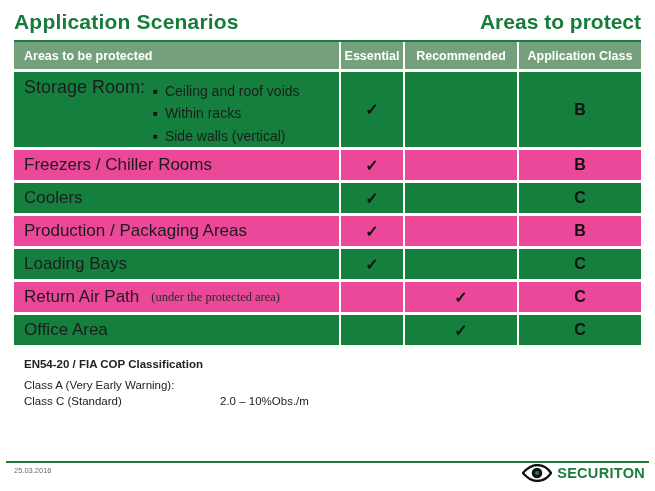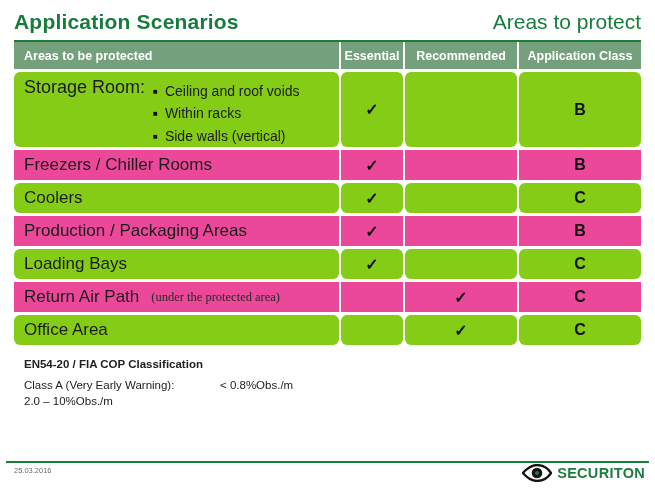--- a/index.html
+++ b/index.html
@@ -6,39 +6,39 @@
   body{
     width:655px;height:491px;position:relative;overflow:hidden;
     background:#ffffff;font-family:"Liberation Sans",sans-serif;
     color:#1c1c1c;
   }
   .slide{padding:10px 14px 0 14px;}
 
   
   .title-row{display:flex;justify-content:space-between;align-items:flex-start;}
   .page-title{margin:0;font-size:21px;font-weight:bold;color:#177c3b;letter-spacing:.2px;}
-  .page-subtitle{font-size:21px;font-weight:normal;color:#177c3b;}
+  .page-subtitle{font-size:21px;font-weight:bold;color:#177c3b;}
   .title-rule{margin-top:6px;border-top:2px solid #1b7c3c;}
 
   
   .tgrid{
     display:grid;
     grid-template-columns:325px 62px 112px 1fr;
     grid-template-rows:27px 75px repeat(6,30px);
     gap:3px 2px;
     margin-top:0;
     background:#ffffff;
   }
   .trow{display:contents;}
   .th{
     background:#74a17b;color:#ffffff;font-weight:bold;font-size:12.5px;
     display:flex;align-items:center;justify-content:center;white-space:nowrap;
   }
   .th.first{justify-content:flex-start;padding-left:10px;}
-  .cell.dark{background:#84cc16;border-radius:6px;}
+  .cell.dark{background:#15803d;}
   .cell.light{background:#ec4899;}
   .area-cell{
     display:flex;align-items:center;gap:8px;
     padding-left:10px;font-size:17px;color:#1c1c1c;white-space:nowrap;
   }
   .row-tall .area-cell{align-items:flex-start;padding-top:5px;font-size:18px;}
   .area-note{font-size:12.5px;margin-left:4px;color:#2a2a2a;font-family:Liberation Serif, serif;}
   .bullets{display:flex;flex-direction:column;font-size:14px;line-height:1.6;padding-top:3px;}
   .bullet-item::before{content:"■";font-size:8px;margin-right:7px;position:relative;top:-2px;color:#111;}
   .check-cell,.class-cell{
@@ -147,23 +147,23 @@
     <div class="cell check-cell dark"></div>
     <div class="cell check-cell dark">✓</div>
     <div class="cell class-cell dark">C</div>
   </div>
 </div>
 
   <div class="classification">
     <div class="cls-heading">EN54-20 / FIA COP Classification</div>
     <div class="cls-line">
       <span>Class A (Very Early Warning):</span>
-      <span>&lt; 0.8%Obs./m</span>
     </div>
     <div class="cls-line">
+      <span>Class C (Standard)</span>
       <span>2.0 – 10%Obs./m</span>
     </div>
   </div>
 
 </div>
 
 <div class="footer-rule"></div>
 <div class="footer-date">25.03.2016</div>
 <div class="footer-logo">
   <svg width="30" height="18" viewBox="0 0 34 20" aria-hidden="true">

